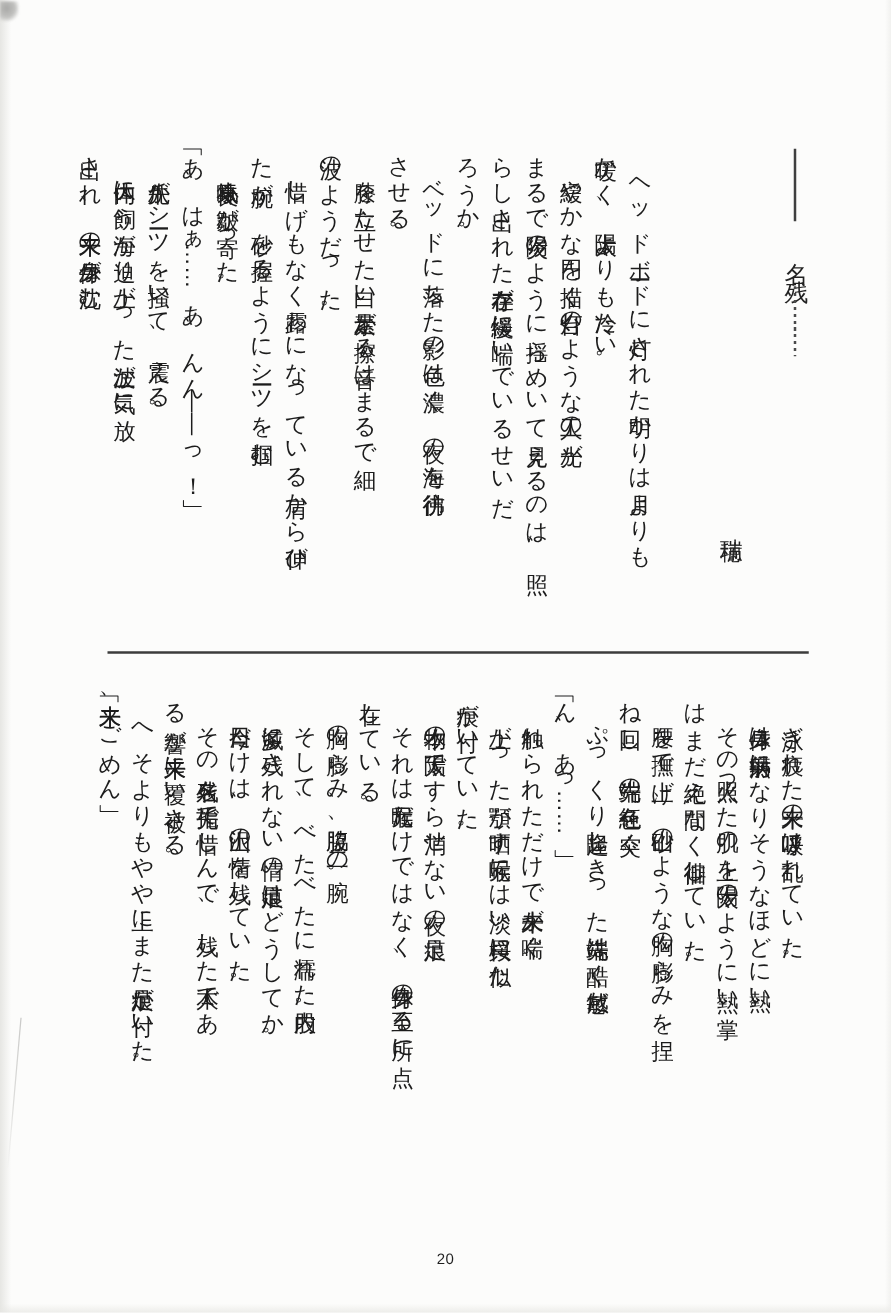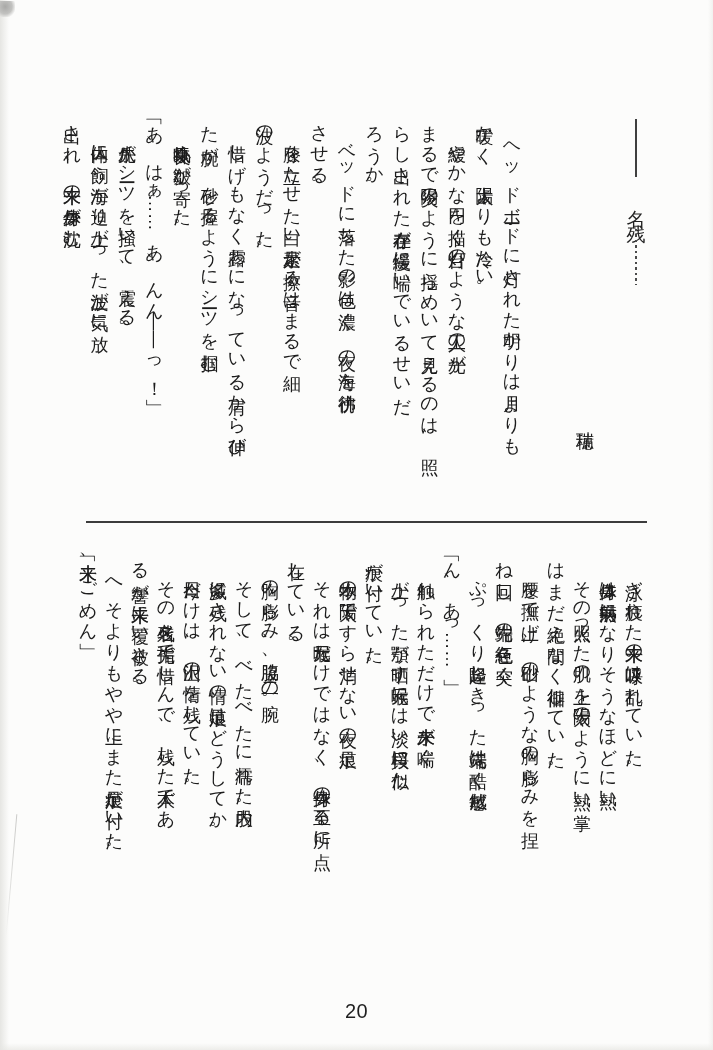--- a/index.html
+++ b/index.html
@@ -75,21 +75,21 @@
   .divider {
     position: absolute; top: 521px; left: 86px;
     width: 561px; height: 2px;
     background: #3c3c3c;
     border: none; margin: 0;
   }
   .pageno {
     position: absolute; top: 1000px; left: 0;
     width: 713px;
     text-align: center;
-    font-size: 20px; letter-spacing: 0.5px;
+    font-size: 12px; letter-spacing: 0.5px;
     color: #1f1f1f;
   }
 </style>
 </head>
 <body>
 
 <div class="page">
 
   <div class="corner-blob"></div>
   <div class="crease"></div>

